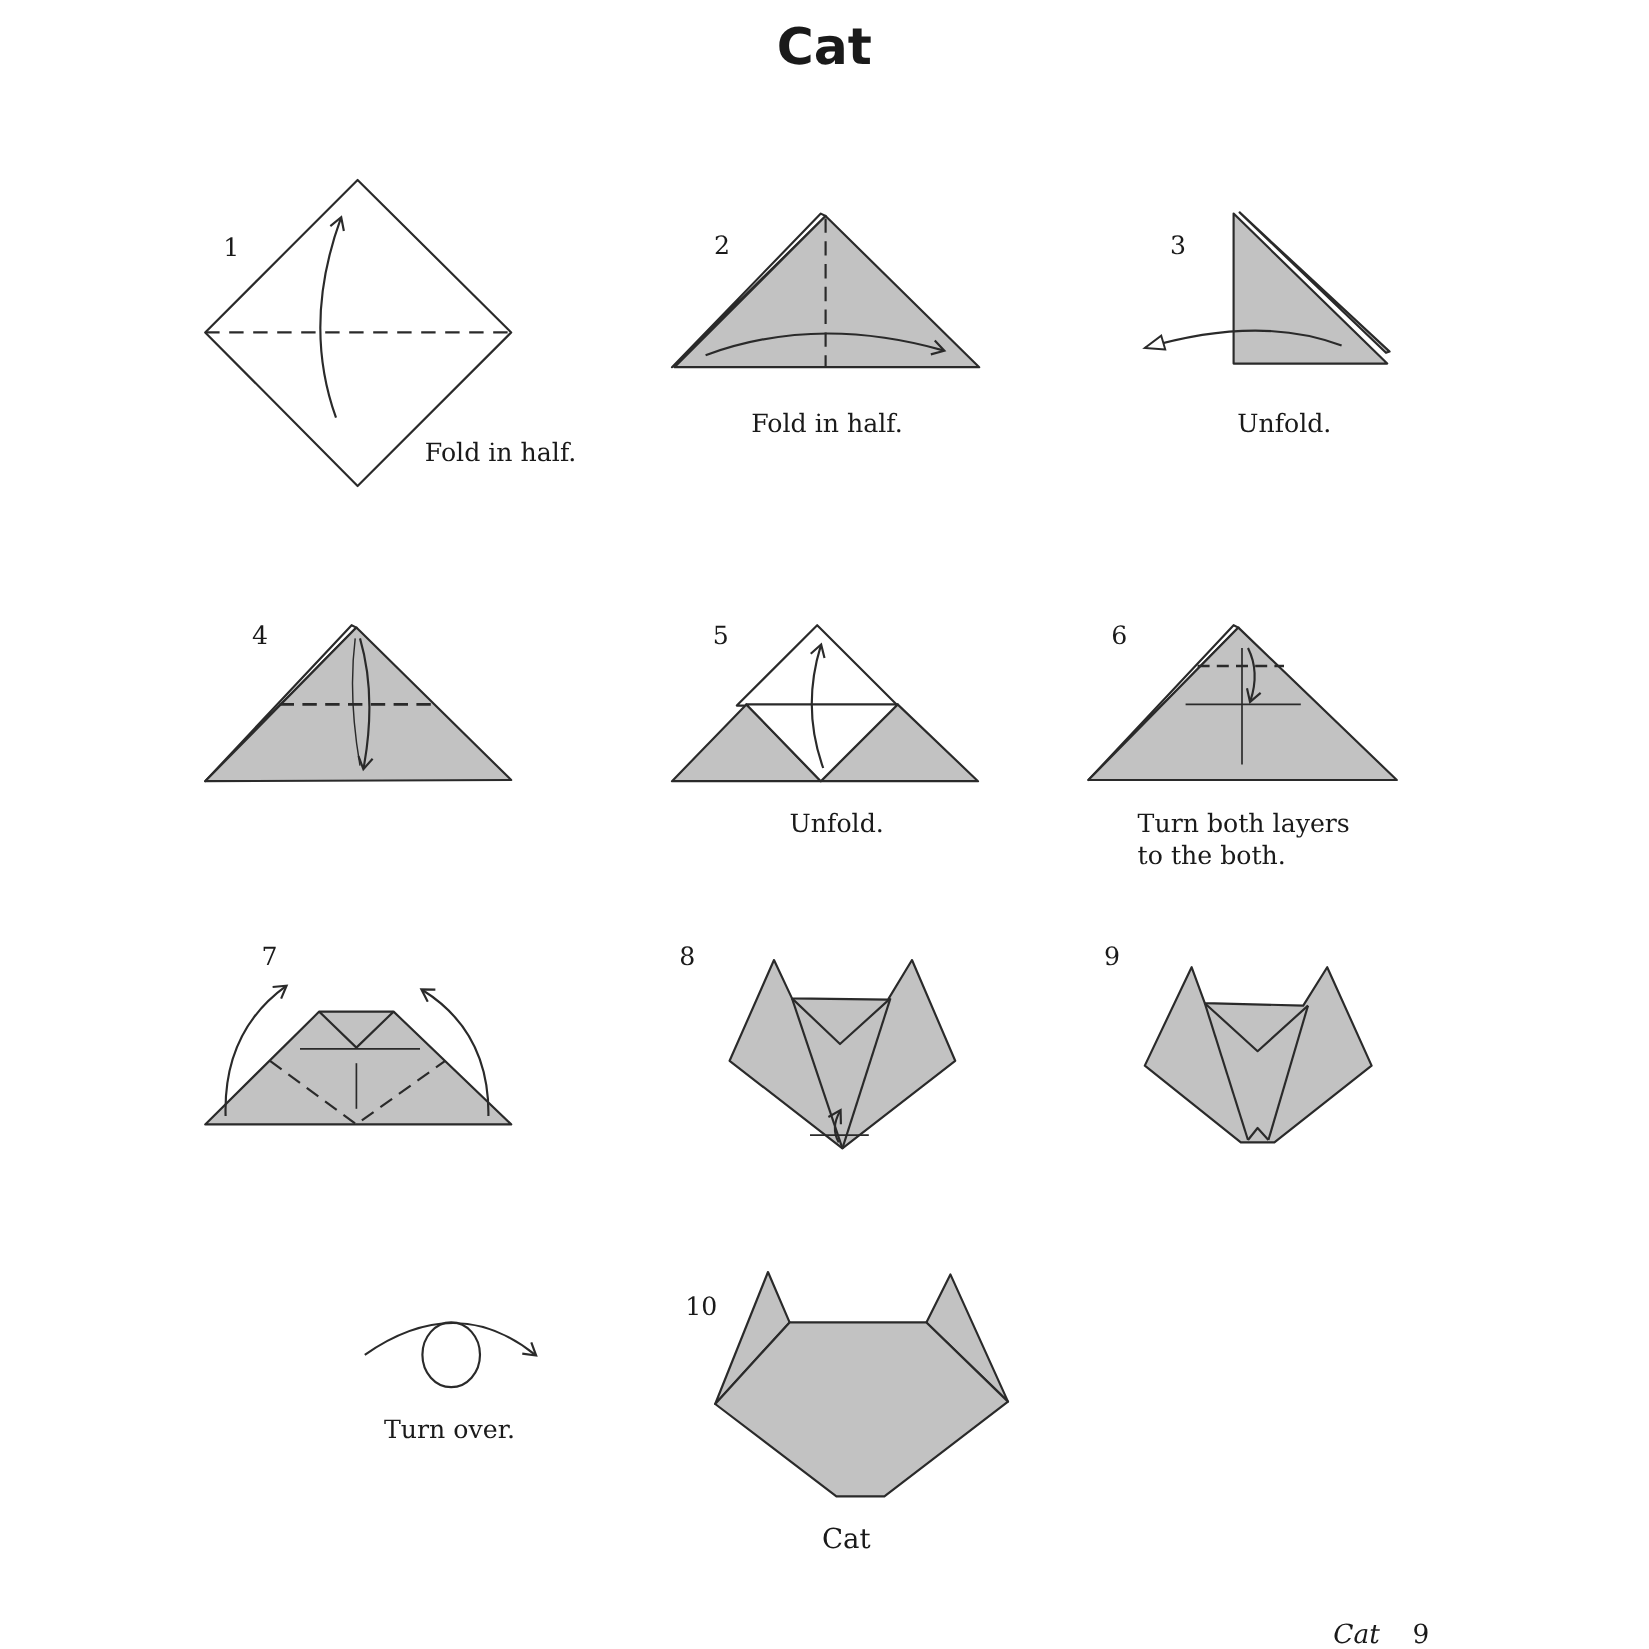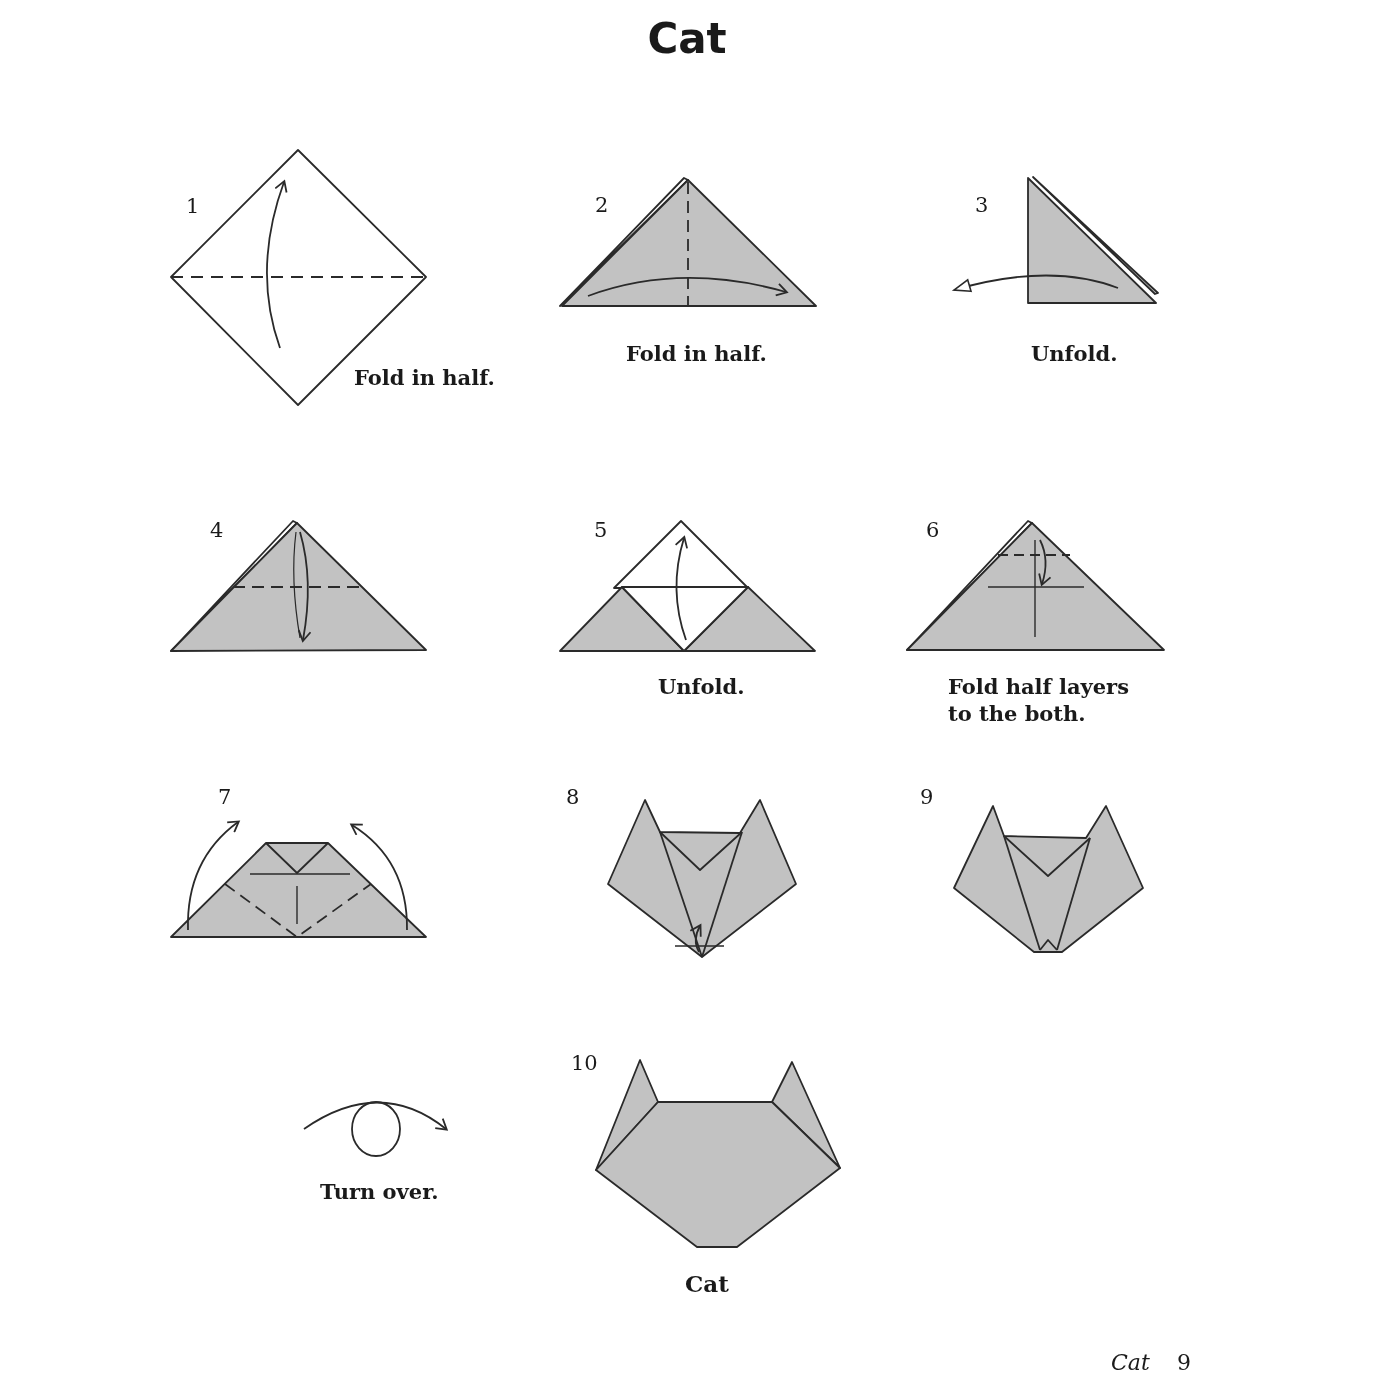--- a/index.html
+++ b/index.html
@@ -2,21 +2,21 @@
 <html><head>
 <meta charset="utf-8">
 <style>
   html, body { margin: 0; padding: 0; background: #ffffff; }
   body { width: 1374px; height: 1374px; position: relative; overflow: hidden;
          font-family: "DejaVu Serif", "Liberation Serif", serif; color: #1a1a1a; }
   .title { position: absolute; left: 0; width: 1374px; top: 14px; text-align: center;
            font-family: "DejaVu Sans", "Liberation Sans", sans-serif; font-weight: bold;
            font-size: 42px; letter-spacing: 0px; }
   .num { position: absolute; font-size: 21px; }
-  .cap { position: absolute; font-size: 21px; line-height: 27px; white-space: nowrap; font-weight: bold; }
+  .cap { position: absolute; font-size: 21px; line-height: 27px; white-space: nowrap; }
   svg.art { position: absolute; left: 0; top: 0; width: 1374px; height: 1374px; }
   .footer { position: absolute; top: 1350px; font-size: 22px; }
   .footer .ital { font-style: italic; }
 </style>
 </head>
 <body>
 
 <div class="title">Cat</div>
 
 <svg class="art" viewBox="0 0 1374 1374">
@@ -116,25 +116,25 @@
 
 <div class="num" style="left:186px;top:194px">1</div>
 <div class="num" style="left:595px;top:193px">2</div>
 <div class="num" style="left:975px;top:193px">3</div>
 <div class="num" style="left:210px;top:518px">4</div>
 <div class="num" style="left:594px;top:518px">5</div>
 <div class="num" style="left:926px;top:518px">6</div>
 <div class="num" style="left:218px;top:785px">7</div>
 <div class="num" style="left:566px;top:785px">8</div>
 <div class="num" style="left:920px;top:785px">9</div>
-<div class="num" style="left:571px;top:1051px">10</div>
+<div class="num" style="left:571px;top:1077px">10</div>
 
 <div class="cap" style="left:354px;top:364px">Fold in half.</div>
 <div class="cap" style="left:626px;top:340px">Fold in half.</div>
 <div class="cap" style="left:1031px;top:340px">Unfold.</div>
 <div class="cap" style="left:658px;top:673px">Unfold.</div>
-<div class="cap" style="left:948px;top:673px">Fold half layers</div>
+<div class="cap" style="left:948px;top:673px">Turn both layers</div>
 <div class="cap" style="left:948px;top:700px">to the both.</div>
 <div class="cap" style="left:320px;top:1178px">Turn over.</div>
 <div class="cap" style="left:685px;top:1270px;font-size:23px">Cat</div>
 
 <div class="footer" style="left:1111px"><span class="ital">Cat</span></div>
 <div class="footer" style="left:1177px">9</div>
 
 </body></html>

